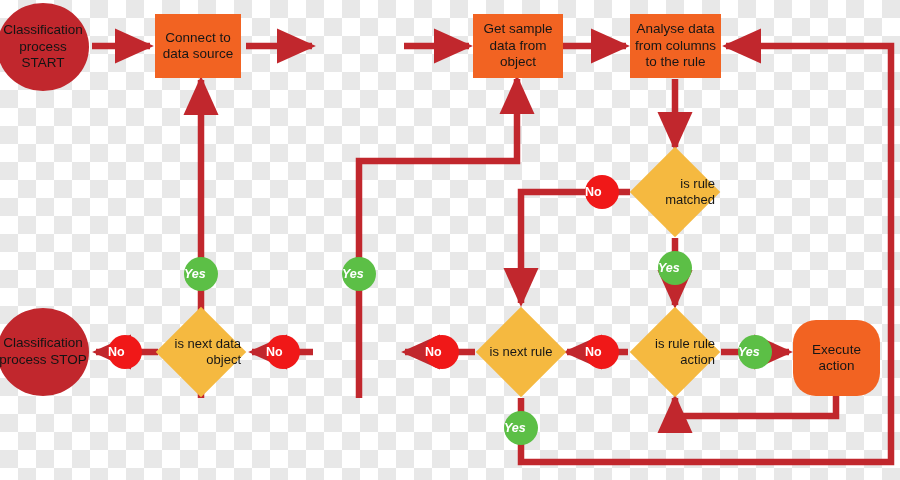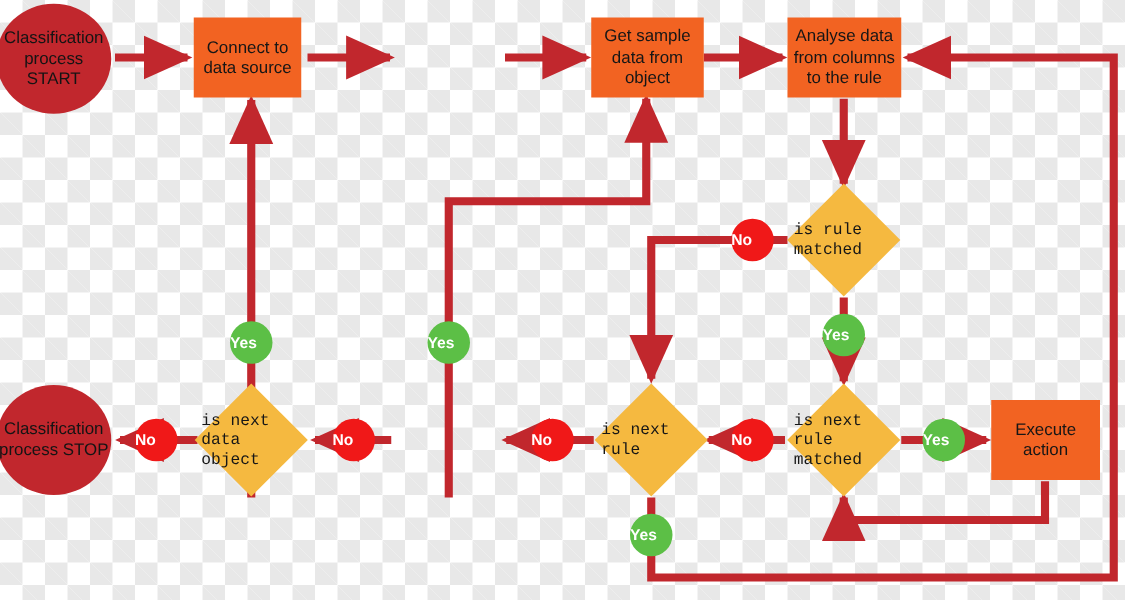--- a/index.html
+++ b/index.html
@@ -59,38 +59,37 @@
     transform: rotate(45deg);
   }
   .decision-label {
     position: absolute;
     left: -8px; top: 0;
     width: calc(100% + 16px);
     height: 100%;
     display: flex;
     align-items: center;
     justify-content: center;
-    text-align: left;
+    text-align: right;
     font-size: 13px;
     line-height: 1.2;
     color: #161616;
-    font-family: Liberation Mono, monospace;
   }
   .badge {
     position: absolute;
     border-radius: 50%;
     display: flex;
     align-items: center;
     justify-content: flex-start;
     color: #ffffff;
     font-size: 12.5px;
     font-weight: 700;
   }
   .badge-no { background: #F01818; }
-  .badge-yes { background: #5CBF46; }
+  .badge-yes { background: #5CBF46; font-style: italic; }
 </style>
 </head>
 <body>
 
 <div id="canvas">
 
   <svg id="wires" viewBox="0 0 900 480" width="900" height="480">
     <defs>
       <marker id="arrow" markerWidth="7" markerHeight="7" refX="5.4" refY="3.1" orient="auto" markerUnits="strokeWidth">
         <path d="M0,0.4 L6,3.1 L0,5.8 z" fill="#C1272D"></path>
@@ -146,32 +145,32 @@
 
 
   <div class="node process" style="left:473px; top:14px; width:90px; height:64px;">
     <span>Get sample data from object</span>
   </div>
 
   <div class="node process" style="left:630px; top:14px; width:91px; height:64px;">
     <span>Analyse data from columns to the rule</span>
   </div>
 
-  <div class="node process" style="left:793px; top:320px; width:87px; height:64px;">
+  <div class="node process" style="left:793px; top:320px; width:87px; height:76px;border-radius:23px;">
     <span>Execute action</span>
   </div>
 
   <div class="decision-wrap" style="left:643px; top:160px; width:64px; height:64px;">
     <div class="decision-shape"></div>
     <div class="decision-label">is rule matched</div>
   </div>
 
   <div class="decision-wrap" style="left:643px; top:320px; width:64px; height:64px;">
     <div class="decision-shape"></div>
-    <div class="decision-label">is next rule matched</div>
+    <div class="decision-label">is rule rule action</div>
   </div>
 
   <div class="decision-wrap" style="left:489px; top:320px; width:64px; height:64px;">
     <div class="decision-shape"></div>
     <div class="decision-label">is next rule</div>
   </div>
 
 
   <div class="decision-wrap" style="left:169px; top:320px; width:64px; height:64px;">
     <div class="decision-shape"></div>

